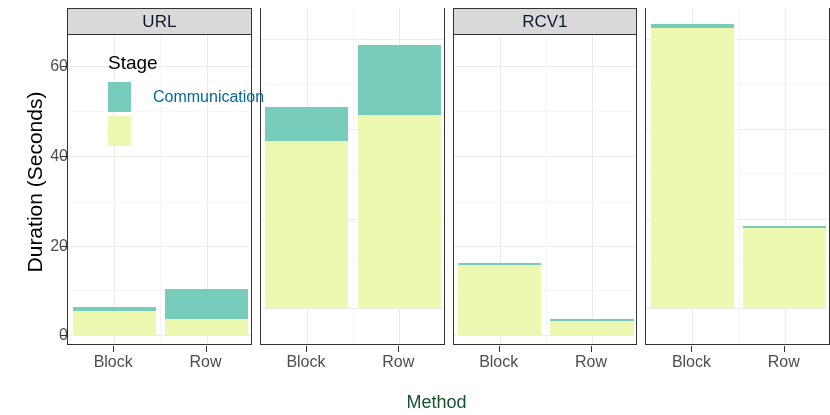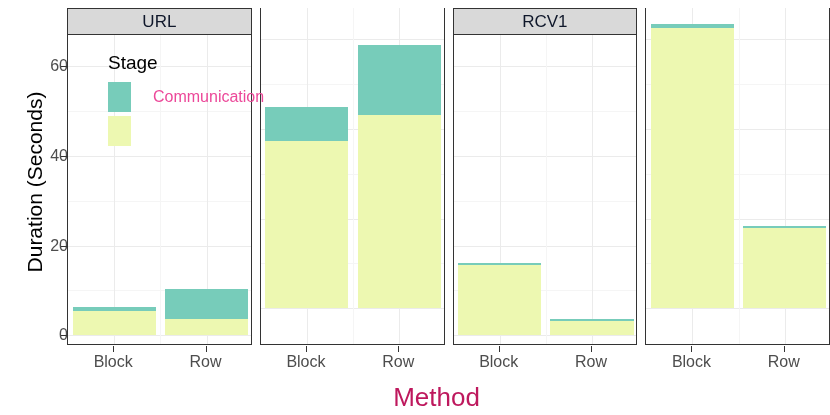--- a/index.html
+++ b/index.html
@@ -20,21 +20,21 @@
     transform-origin:center center;
     font-size:21px; color:#000;
     white-space:nowrap;
   }
 
   
   .xtitle{
     position:absolute;
     left:0; right:0; bottom:2px;
     text-align:center;
-    font-size:26px; color:#be185d;
+    font-size:18px; color:#14532d;
   }
   .xtitle-inner{ margin-left:43px; }
 
   
   .ytick{
     position:absolute;
     right:762px;
     font-size:16px; color:#4d4d4d;
     text-align:right;
     width:40px;
@@ -131,21 +131,21 @@
     display:flex;align-items:center;
     height:34px;
   }
   .legend-key{
     width:23px;height:30px;
     margin-right:22px;
   }
   .legend-key.comm{background:#77CCBA;}
   .legend-key.comp{background:#EDF8B1;}
   .legend-label{
-    font-size:16px;color:#ec4899;
+    font-size:16px;color:#0369a1;
     white-space:nowrap;
   }
 </style>
 </head>
 <body>
 
 <div id="root">
 
   <div class="ytitle">Duration (Seconds)</div>
 

